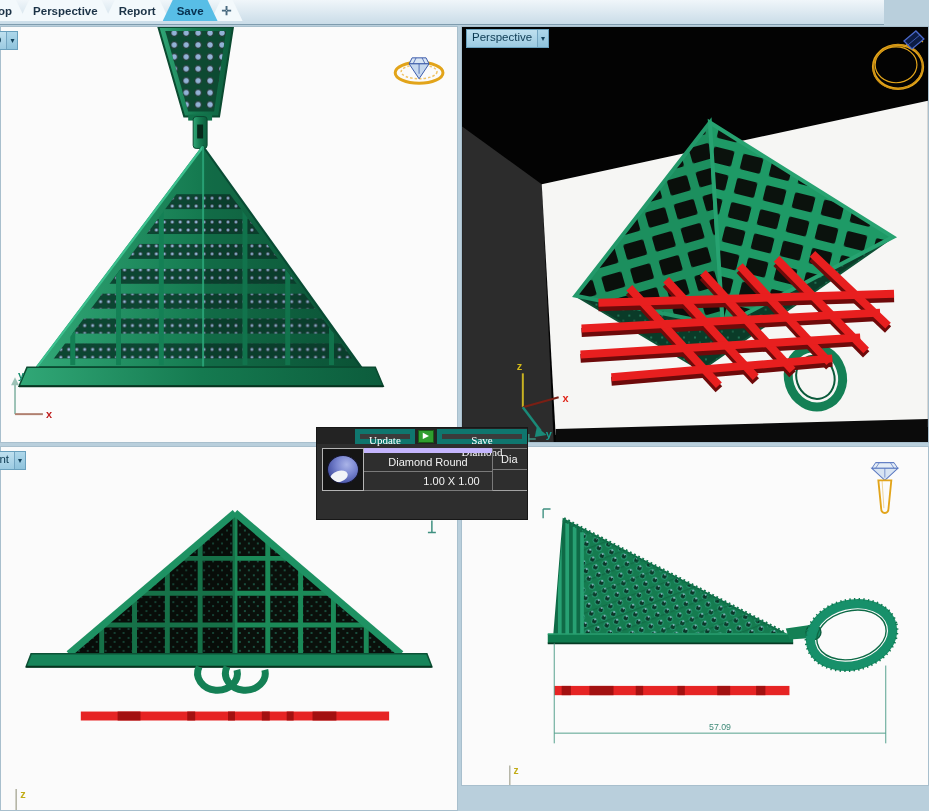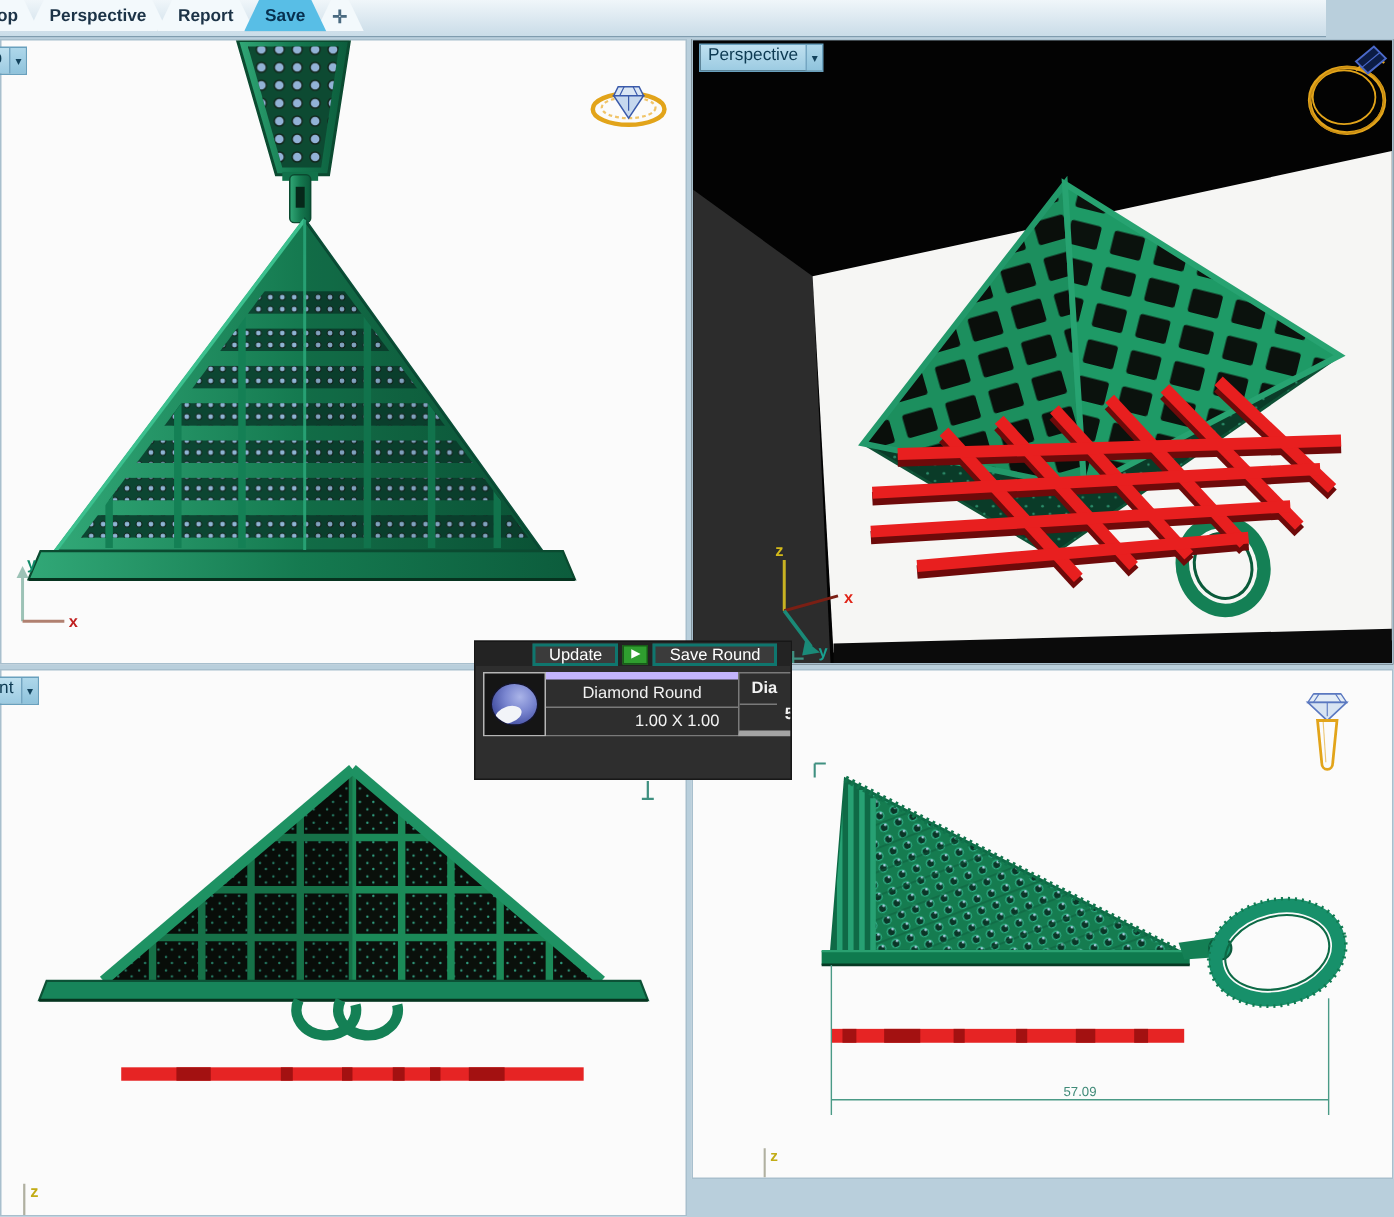--- a/index.html
+++ b/index.html
@@ -46,41 +46,41 @@
     padding:0 3px;font-size:8px;color:#13425c;background:linear-gradient(#aed7ea,#8fc3dc);
   }
   
   .rpanel{
     position:absolute;left:316px;top:427px;width:212px;height:93px;
     background:#2e2e2e;border:1px solid #171717;box-sizing:border-box;z-index:10;
     color:#f2f2f2;font-size:11px;
   }
   .rp-toolbar{display:flex;align-items:center;height:16px;background:#232323;padding-left:38px;gap:3px;}
   .rp-btn{
-    font-family:Liberation Sans, sans-serif;font-size:11px;color:#fff;
-    background:#3b3b3b;border:2px solid #0f766e;height:15px;line-height:12px;
+    font-family:Liberation Serif, serif;font-size:11px;color:#fff;
+    background:#3b3b3b;border:5px solid #0f766e;height:15px;line-height:12px;
     padding:0 9px;cursor:pointer;
   }
   .rp-play{
     width:17px;height:13px;background:#2f9e2f;border:1px solid #175c17;color:#fff;
     font-size:8px;line-height:10px;padding:0;cursor:pointer;
   }
   .rp-table{position:absolute;left:5px;top:20px;right:0;height:43px;display:flex;overflow:hidden;}
   .rp-gemcell{width:42px;border:1px solid #b5b5b5;background:#151515;display:flex;align-items:center;justify-content:center;box-sizing:border-box;}
   .gem{
     width:30px;height:27px;border-radius:50%;position:relative;
     background:radial-gradient(circle at 62% 32%, #aab4e8 0%, #7a86d0 38%, #4a56a8 72%, #2e3a80 100%);
     border:1px solid #14142a;overflow:hidden;
   }
   .gem::after{
     content:"";position:absolute;left:2px;bottom:1px;width:18px;height:11px;
     background:#f2f4f8;border-radius:50%;transform:rotate(-18deg);
   }
   .rp-col1{width:128px;display:flex;flex-direction:column;border-top:5px solid #c4b5fd;border-bottom:1px solid #7a7a7a;}
-  .rp-col2{flex:1;display:flex;flex-direction:row;border-top:1px solid #7a7a7a;border-bottom:4px solid #a3a3a3;border-left:1px solid #7a7a7a;overflow:hidden;font-weight:bold;}
+  .rp-col2{flex:1;display:flex;flex-direction:column;border-top:1px solid #7a7a7a;border-bottom:1px solid #a3a3a3;border-left:1px solid #7a7a7a;overflow:hidden;}
   .rp-h{height:20px;display:flex;align-items:center;justify-content:center;border-bottom:1px solid #7a7a7a;white-space:nowrap;}
   .rp-v{height:20px;display:flex;align-items:center;justify-content:center;white-space:nowrap;padding-left:47px;}
   .rp-vrow{height:20px;display:flex;align-items:center;white-space:nowrap;}
   .rp-vrow .cell{padding:0 5px;margin-top:33px;}
   .rp-vrow .sepline{width:1px;height:100%;background:#7a7a7a;}
   .rp-col2 .rp-h{justify-content:flex-start;padding-left:8px;}
 </style>
 </head>
 <body>
 
@@ -399,21 +399,21 @@
       <line x1="34" y1="344" x2="34" y2="365" stroke="#b0b0a0" stroke-width="1.5"></line>
       <text x="38" y="353" font-size="11" font-weight="bold" fill="#c2ac16">z</text>
     </g>
   </svg>
 </div>
 
 <div class="rpanel">
   <div class="rp-toolbar">
     <button class="rp-btn">Update</button>
     <button class="rp-play"><span>▶</span></button>
-    <button class="rp-btn">Save Round</button>
+    <button class="rp-btn">Save Diamond</button>
   </div>
   <div class="rp-table">
     <div class="rp-gemcell">
       <div class="gem"></div>
     </div>
     <div class="rp-col1">
       <div class="rp-h">Diamond Round</div>
       <div class="rp-v">1.00 X 1.00</div>
     </div>
     <div class="rp-col2">

